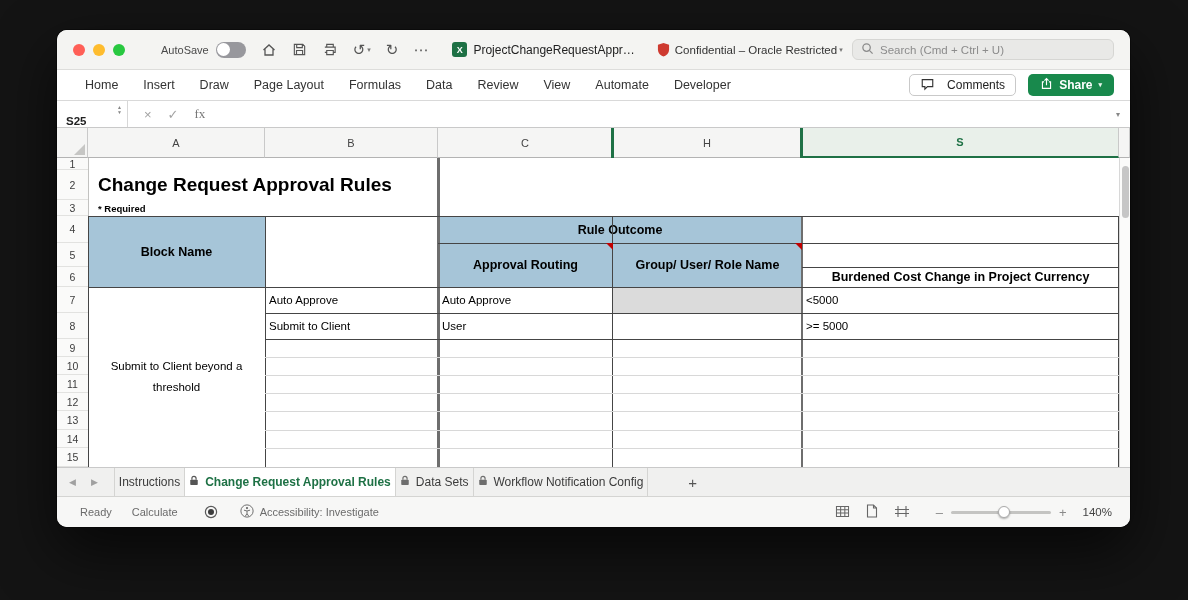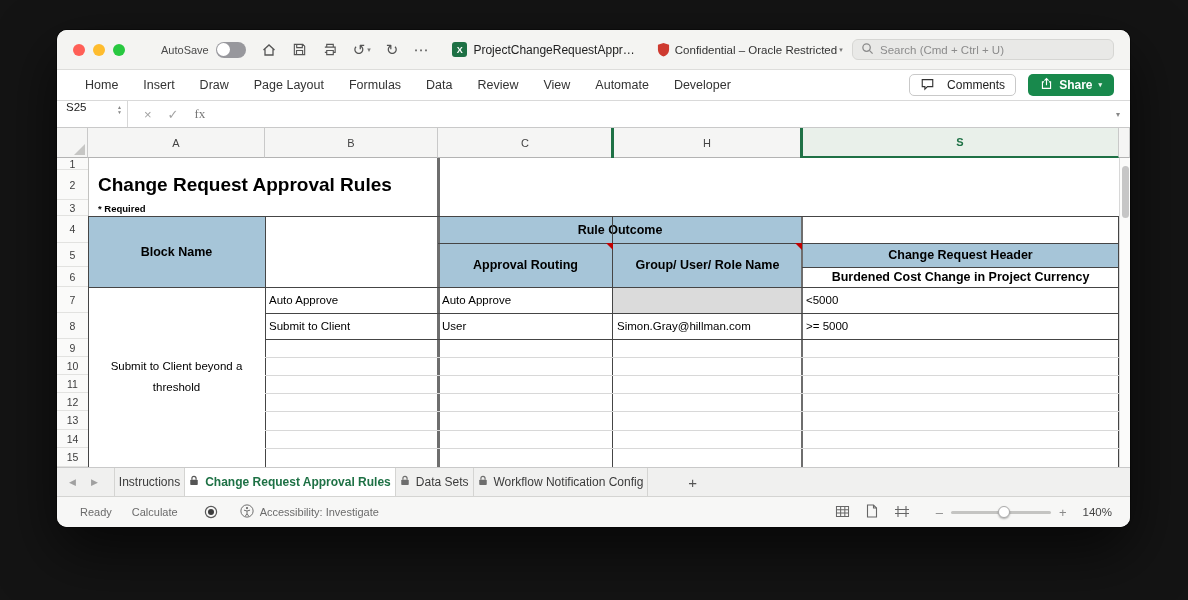--- a/index.html
+++ b/index.html
@@ -40,22 +40,22 @@
   .rright { margin-left:auto; display:flex; align-items:center; gap:12px; margin-right:16px; }
   .comments-btn { display:flex; align-items:center; gap:12px; height:22px; padding:0 10px;
     background:#fff; border:1px solid #c9c9c9; border-radius:5px; font-size:12px; color:#222;
     font-family:"Liberation Sans",sans-serif; }
   .share-btn { display:flex; align-items:center; gap:6px; height:22px; padding:0 12px;
     background:#18894C; border:none; border-radius:5px; font-size:12px; color:#fff; font-weight:700;
     font-family:"Liberation Sans",sans-serif; }
   .share-caret { font-size:7px; color:#e8f5ec; }
   
   .fbar { flex:0 0 27px; background:#fff; border-bottom:1px solid #c9c9c9; display:flex; align-items:center; }
-  .namebox { width:70px; height:100%; position:relative; display:flex; align-items:flex-start; padding-left:9px;
-    font-size:11.5px; color:#222; }
+  .namebox { width:70px; height:100%; position:relative; display:flex; align-items:flex-end; padding-left:9px;
+    font-size:11.5px; color:#222;font-weight:bold; }
   .stepper { position:absolute; right:5px; top:4px; display:flex; flex-direction:column; }
   .stepper span { font-size:5px; line-height:5px; color:#888; }
   .fdiv { width:1px; height:100%; background:#d7d7d7; }
   .fbtn { font-size:13px; color:#a2a2a2; margin-left:16px; line-height:1; }
   .fx { font-family:"Liberation Serif", serif; font-size:13px; color:#777; margin-left:16px; }
   .fdrop { margin-left:auto; font-size:8px; color:#888; padding-right:10px; }
   
   .grid { position:relative; flex:1; background:#fff; overflow:hidden; }
   .corner { position:absolute; left:0; top:0; width:31px; height:30px; background:#f5f5f4;
     border-right:1px solid #c9c9c9; border-bottom:1px solid #b3b3b3; }
@@ -246,33 +246,31 @@
       <div class="rowhdr" style="top:320px;height:19px">15</div>
       <span class="rowhdr-line"></span>
 
       <div class="cell title-cell" style="left:41px;top:42px;width:420px;height:30px">Change Request Approval Rules</div>
       <div class="cell required-cell" style="left:41px;top:72px;width:200px;height:16px">* Required</div>
 
       <div class="cell hdrblue" style="left:31px;top:88px;width:177px;height:71px">Block Name</div>
       <div class="cell hdrblue" style="left:381px;top:115px;width:175px;height:44px">Approval Routing</div>
       <div class="cell hdrblue" style="left:381px;top:88px;width:364px;height:27px">Rule Outcome</div>
       <div class="cell hdrblue" style="left:556px;top:115px;width:189px;height:44px">Group/ User/ Role Name</div>
-      <div class="cell hdrblue" style="left:745px;top:115px;width:317px;height:24px">Change Request Header</div>
       <div class="cell bold ccenter" style="left:745px;top:139px;width:317px;height:20px;font-size:12.5px">Burdened Cost Change in Project Currency</div>
 
       <div class="cell ccenter" style="left:31px;top:159px;width:177px;height:180px;padding:0 14px;line-height:1.8">Submit to Client beyond a threshold</div>
 
       <div class="cell cleft" style="left:208px;top:159px;width:173px;height:26px">Auto Approve</div>
       <div class="cell cleft" style="left:381px;top:159px;width:175px;height:26px">Auto Approve</div>
       <div class="cell gray-cell" style="left:556px;top:159px;width:189px;height:26px"></div>
       <div class="cell cleft" style="left:745px;top:159px;width:317px;height:26px">&lt;5000</div>
 
       <div class="cell cleft" style="left:208px;top:185px;width:173px;height:26px">Submit to Client</div>
       <div class="cell cleft" style="left:381px;top:185px;width:175px;height:26px">User</div>
-      <div class="cell cleft" style="left:556px;top:185px;width:189px;height:26px">Simon.Gray@hillman.com</div>
       <div class="cell cleft" style="left:745px;top:185px;width:317px;height:26px">&gt;= 5000</div>
 
       <span class="vline thick" style="left:380px;top:30px;width:3px;height:309px"></span>
       <span class="vline" style="left:31px;top:88px;width:1px;height:251px"></span>
       <span class="vline" style="left:208px;top:88px;width:1px;height:251px"></span>
       <span class="vline" style="left:555px;top:88px;width:1px;height:251px"></span>
       <span class="vline thick" style="left:744px;top:88px;width:2px;height:251px"></span>
       <span class="vline" style="left:1061px;top:88px;width:1px;height:251px"></span>
 
       <span class="hline" style="left:31px;top:88px;width:1031px;height:1px"></span>

